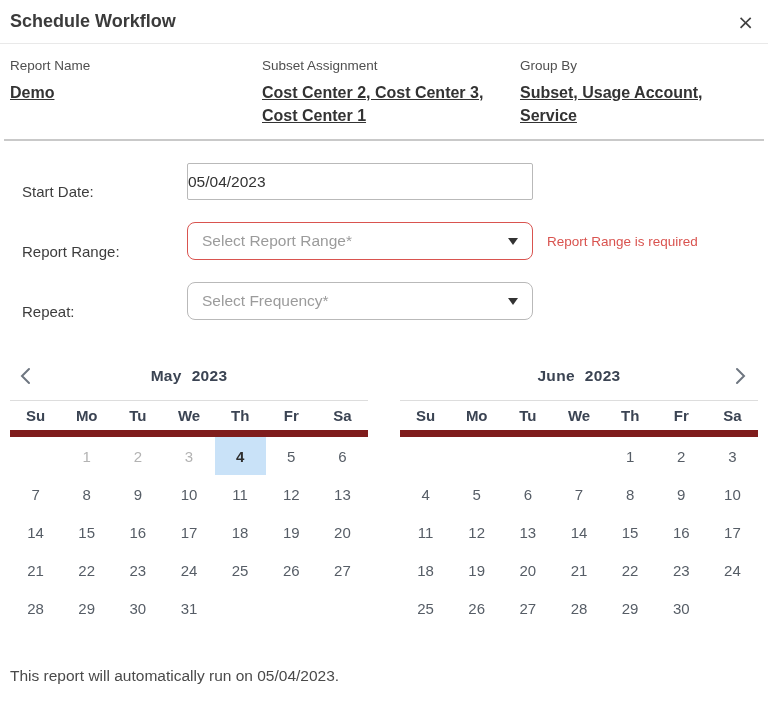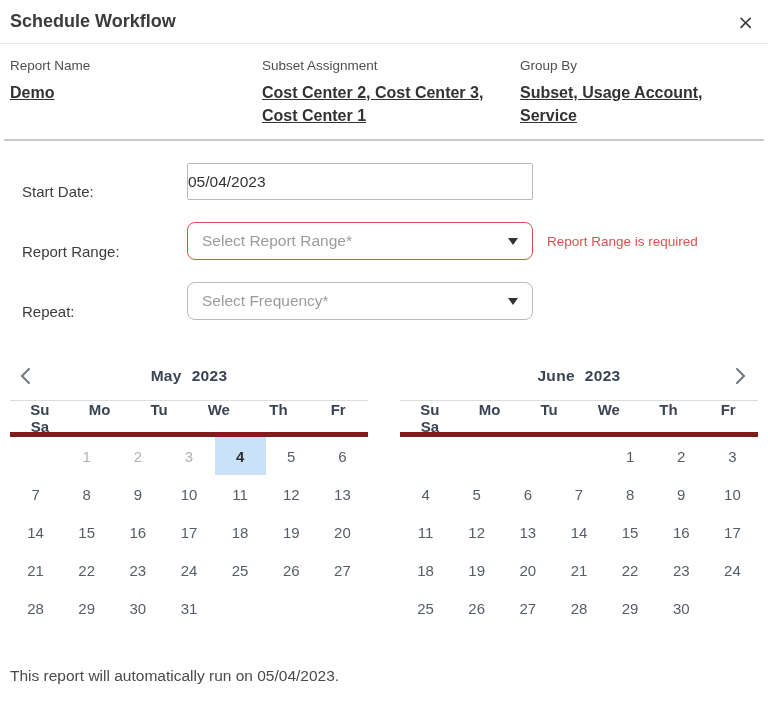--- a/index.html
+++ b/index.html
@@ -82,23 +82,23 @@
   .cal-title { font-size: 15.5px; font-weight: 700; color: #3b4453; letter-spacing: 0.3px; }
   .cal-title .year { margin-left: 10px; }
   .nav-btn {
     position: absolute; top: 50%; transform: translateY(-50%);
     background: none; border: none; padding: 0; cursor: pointer;
     display: flex; align-items: center;
   }
   .nav-btn.prev { left: 6px; }
   .nav-btn.next { right: 8px; }
   .weekday-row {
-    display: grid; grid-template-columns: repeat(6, 1fr);
+    display: grid; grid-template-columns: repeat(7, 1fr);
     height: 36px; align-items: center;
-    border-bottom: 5px solid #7f1d1d;
+    border-bottom: 7px solid #7f1d1d;
   }
   .weekday { text-align: center; font-weight: 700; font-size: 15px; color: #3b4453; }
   .day-grid { display: grid; grid-template-columns: repeat(7, 1fr); }
   .day {
     height: 38px; display: flex; align-items: center; justify-content: center;
     font-size: 15px; color: #565d66; cursor: pointer;
   }
   .day.empty { cursor: default; }
   .day.muted { color: #b3b3b3; cursor: default; }
   .day.selected { background: var(--highlight-color); font-weight: 700; color: #2f2f2f; }

